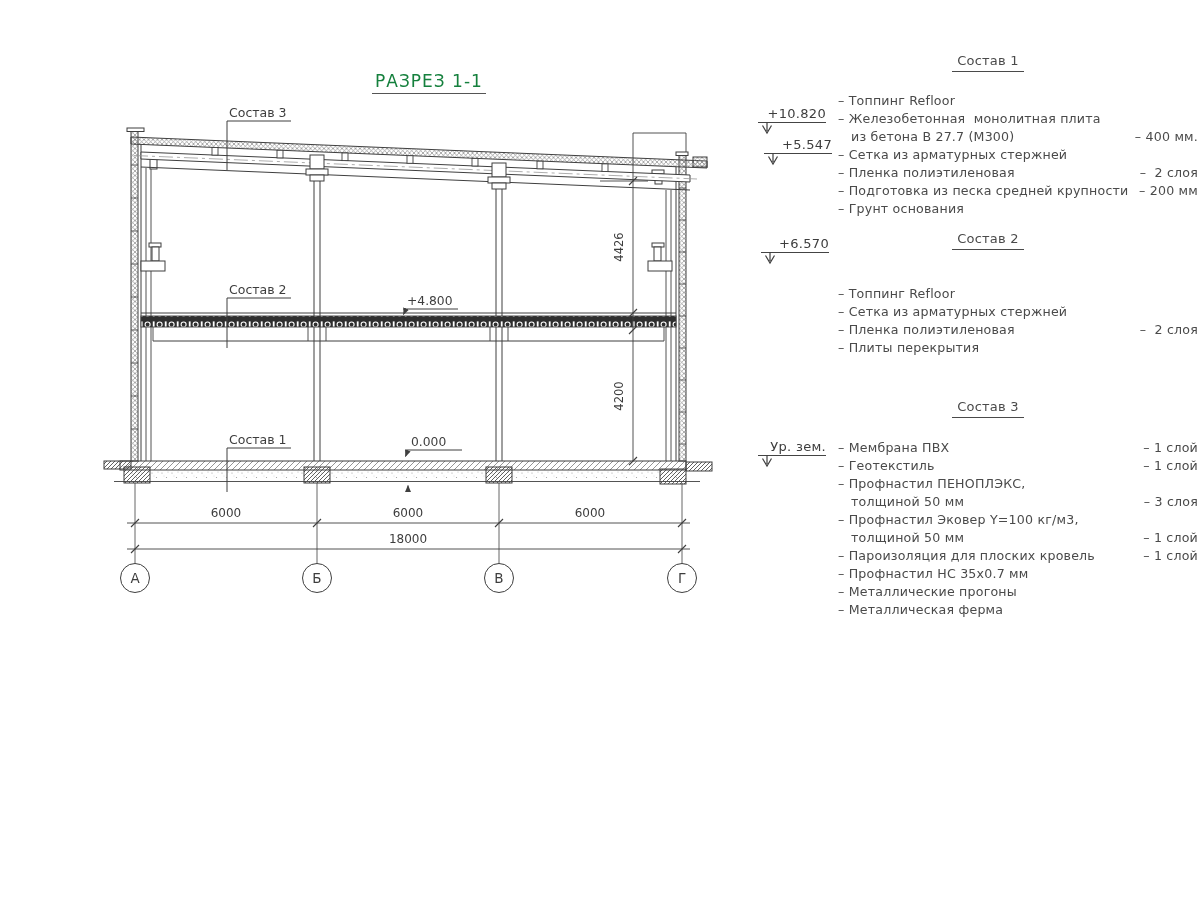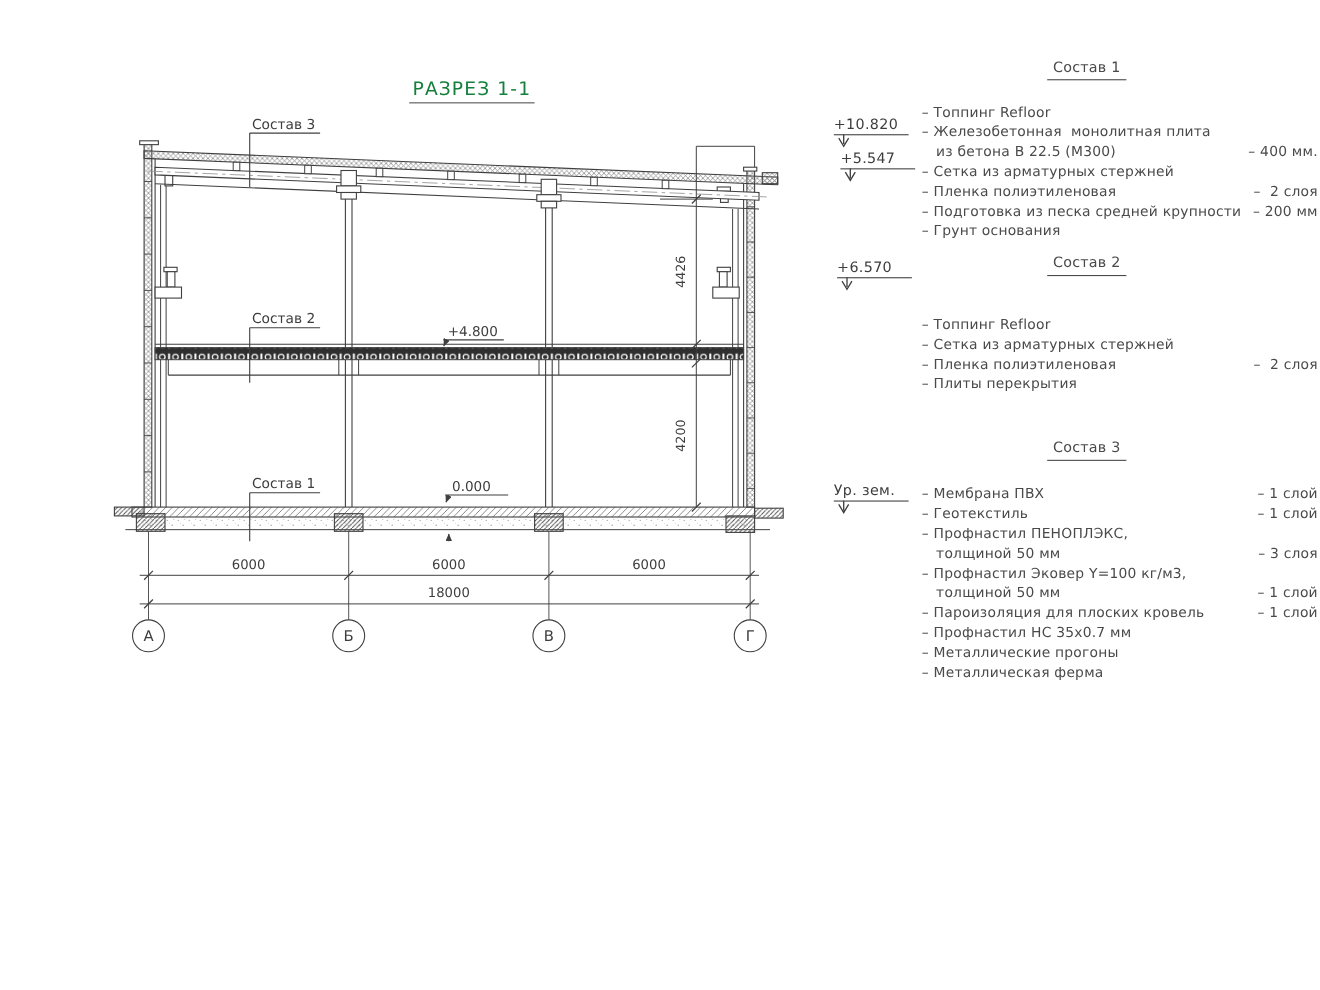--- a/index.html
+++ b/index.html
@@ -19,21 +19,21 @@
   .comp-header span{display:inline-block;border-bottom:1.2px solid #4a4a4a;padding:0 5px 1px 5px;font-size:13px;}
   #comp1 .comp-header{margin-bottom:20px;}
   #comp2 .comp-header{margin-bottom:35px;}
   #comp3 .comp-header{margin-bottom:21px;}
   .crow{display:flex;justify-content:space-between;height:18px;white-space:nowrap;}
   .crow .ct{white-space:pre;}
   .crow.cont .ct{padding-left:13px;}
   .crow .cv{white-space:pre;text-align:right;}
   
   .lvl{position:absolute;font-size:13px;color:#3d3d3d;}
-  .lvl .lab{display:inline-block;min-width:68px;border-bottom:1.4px solid #444;padding-bottom:1px;letter-spacing:0.3px;}
+  .lvl .lab{display:inline-block;min-width:68px;border-bottom:1.4px solid #444;padding-bottom:1px;letter-spacing:0.3px;text-align:right;}
   .lvl svg{display:block;margin-left:2px;margin-top:-1px;}
   
   svg text{font-family:"DejaVu Sans", sans-serif;fill:#3d3d3d;stroke:none;}
 </style>
 </head>
 <body>
 
 <div class="dwg-title">РАЗРЕЗ 1-1</div>
 
 <svg class="abs" style="left:0;top:0" width="760" height="660" viewBox="0 0 760 660">
@@ -224,21 +224,21 @@
   <div class="comp-header"><span>Состав 1</span></div>
   <div class="crow">
       <span class="ct">– Топпинг Refloor</span>
       <span class="cv"></span>
     </div>
   <div class="crow">
       <span class="ct">– Железобетонная  монолитная плита</span>
       <span class="cv"></span>
     </div>
   <div class="crow cont">
-      <span class="ct">из бетона В 22.5 (М300)</span>
+      <span class="ct">из бетона В 27.7 (М300)</span>
       <span class="cv">– 400 мм.</span>
     </div>
   <div class="crow">
       <span class="ct">– Сетка из арматурных стержней</span>
       <span class="cv"></span>
     </div>
   <div class="crow">
       <span class="ct">– Пленка полиэтиленовая</span>
       <span class="cv">–  2 слоя</span>
     </div>

